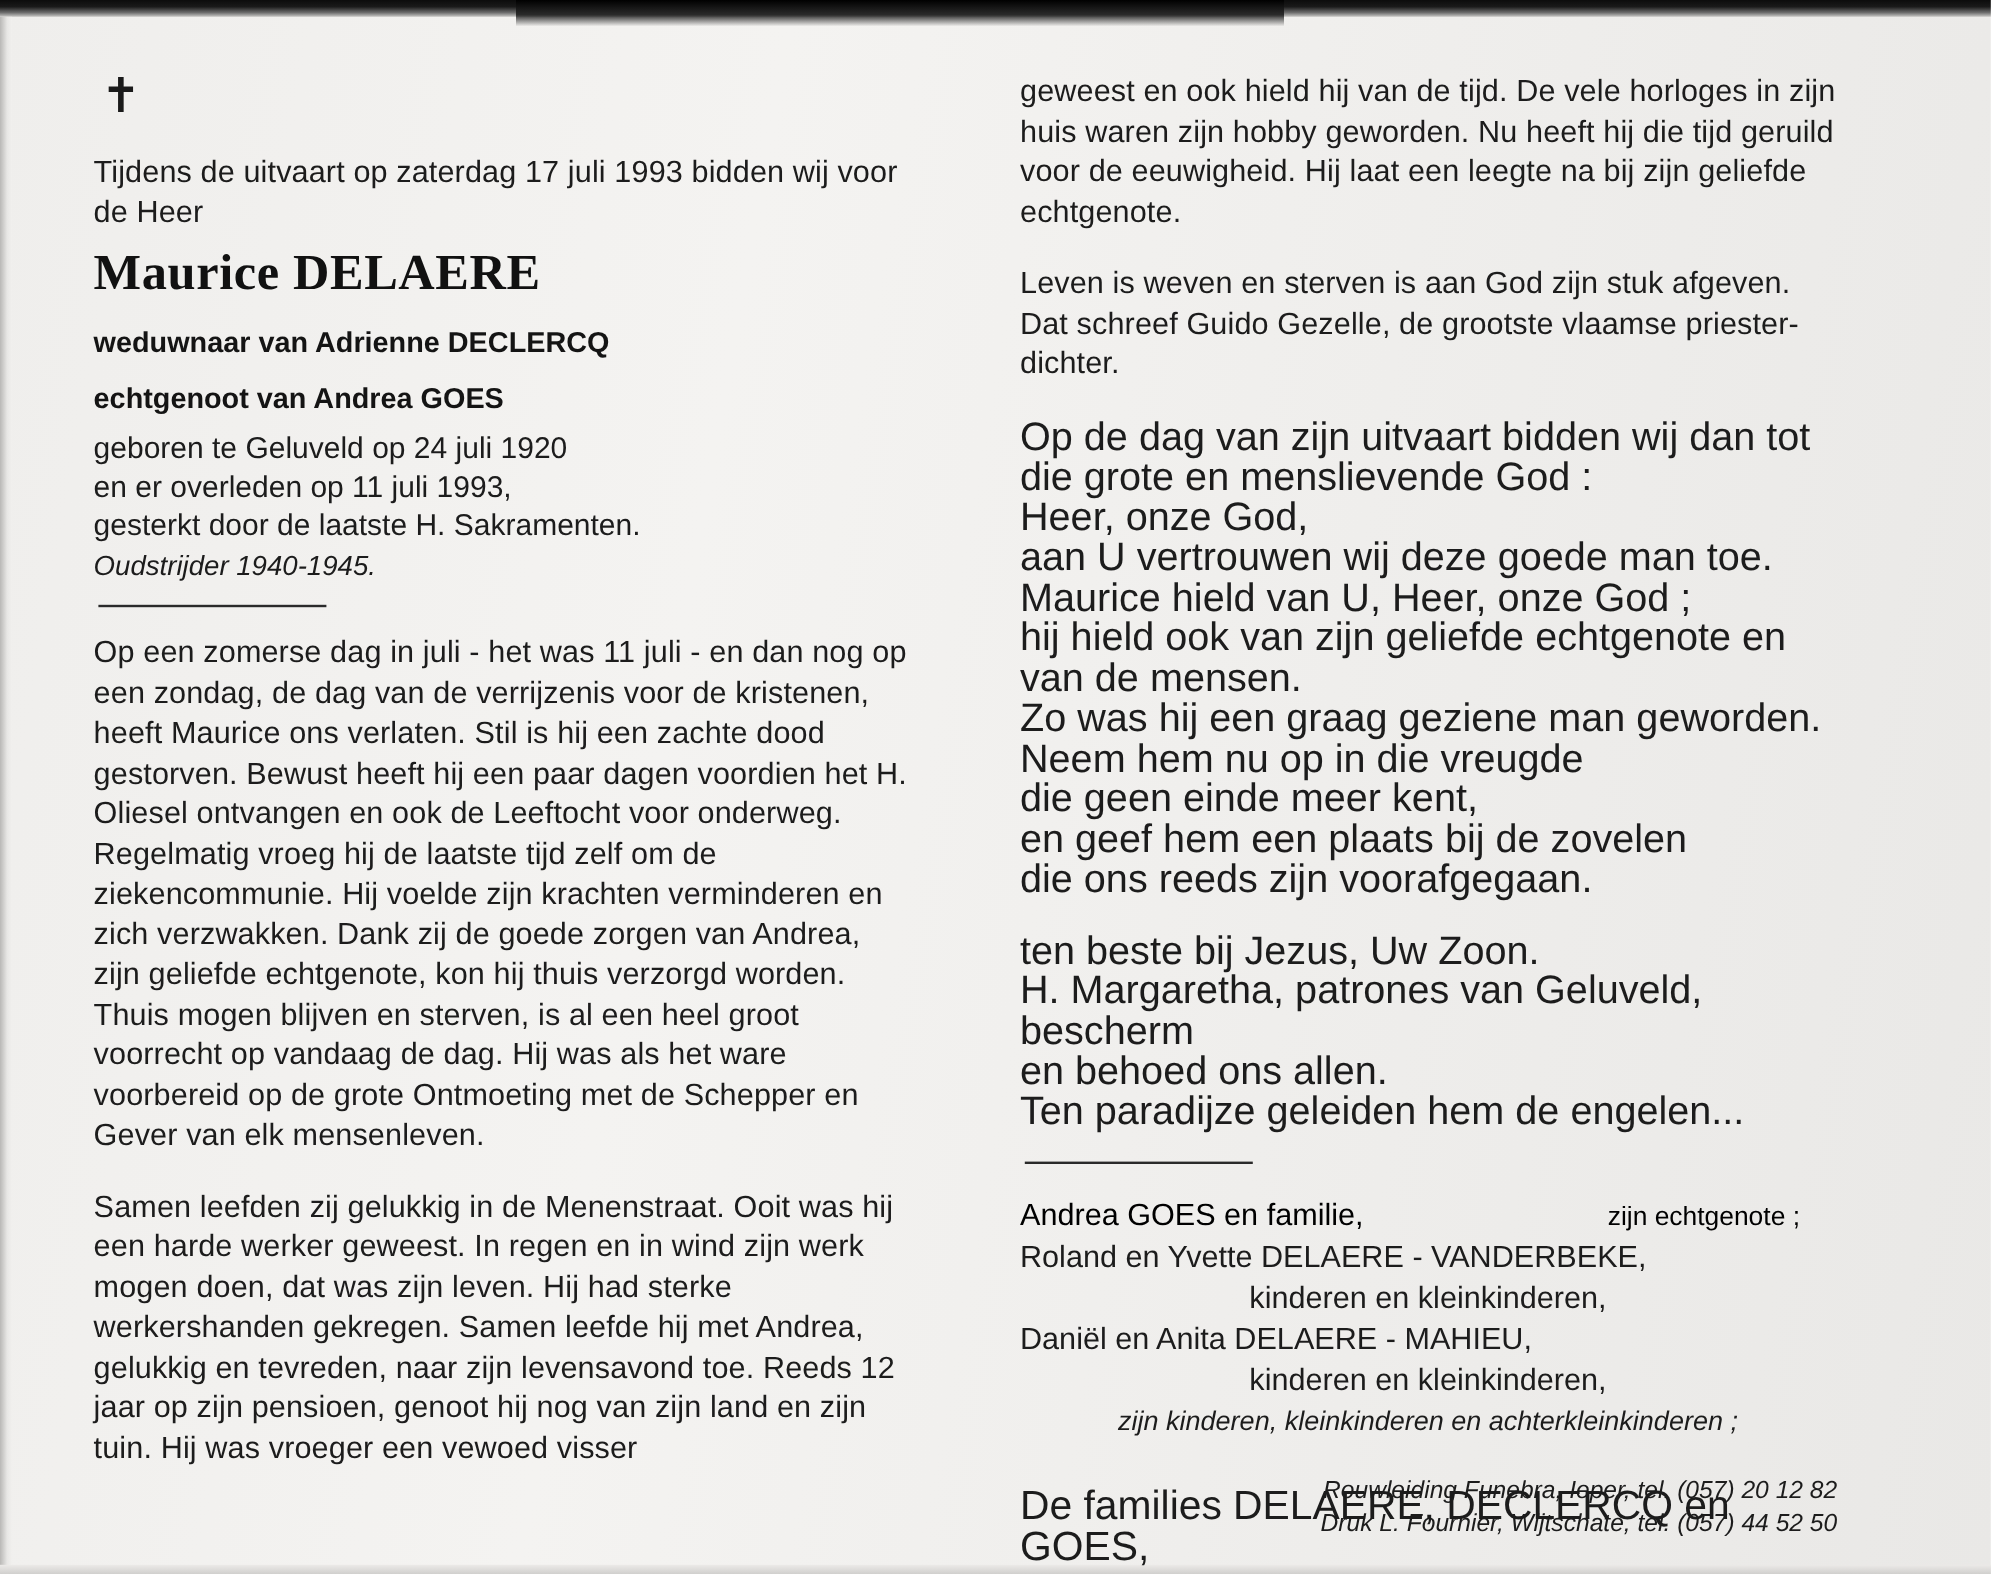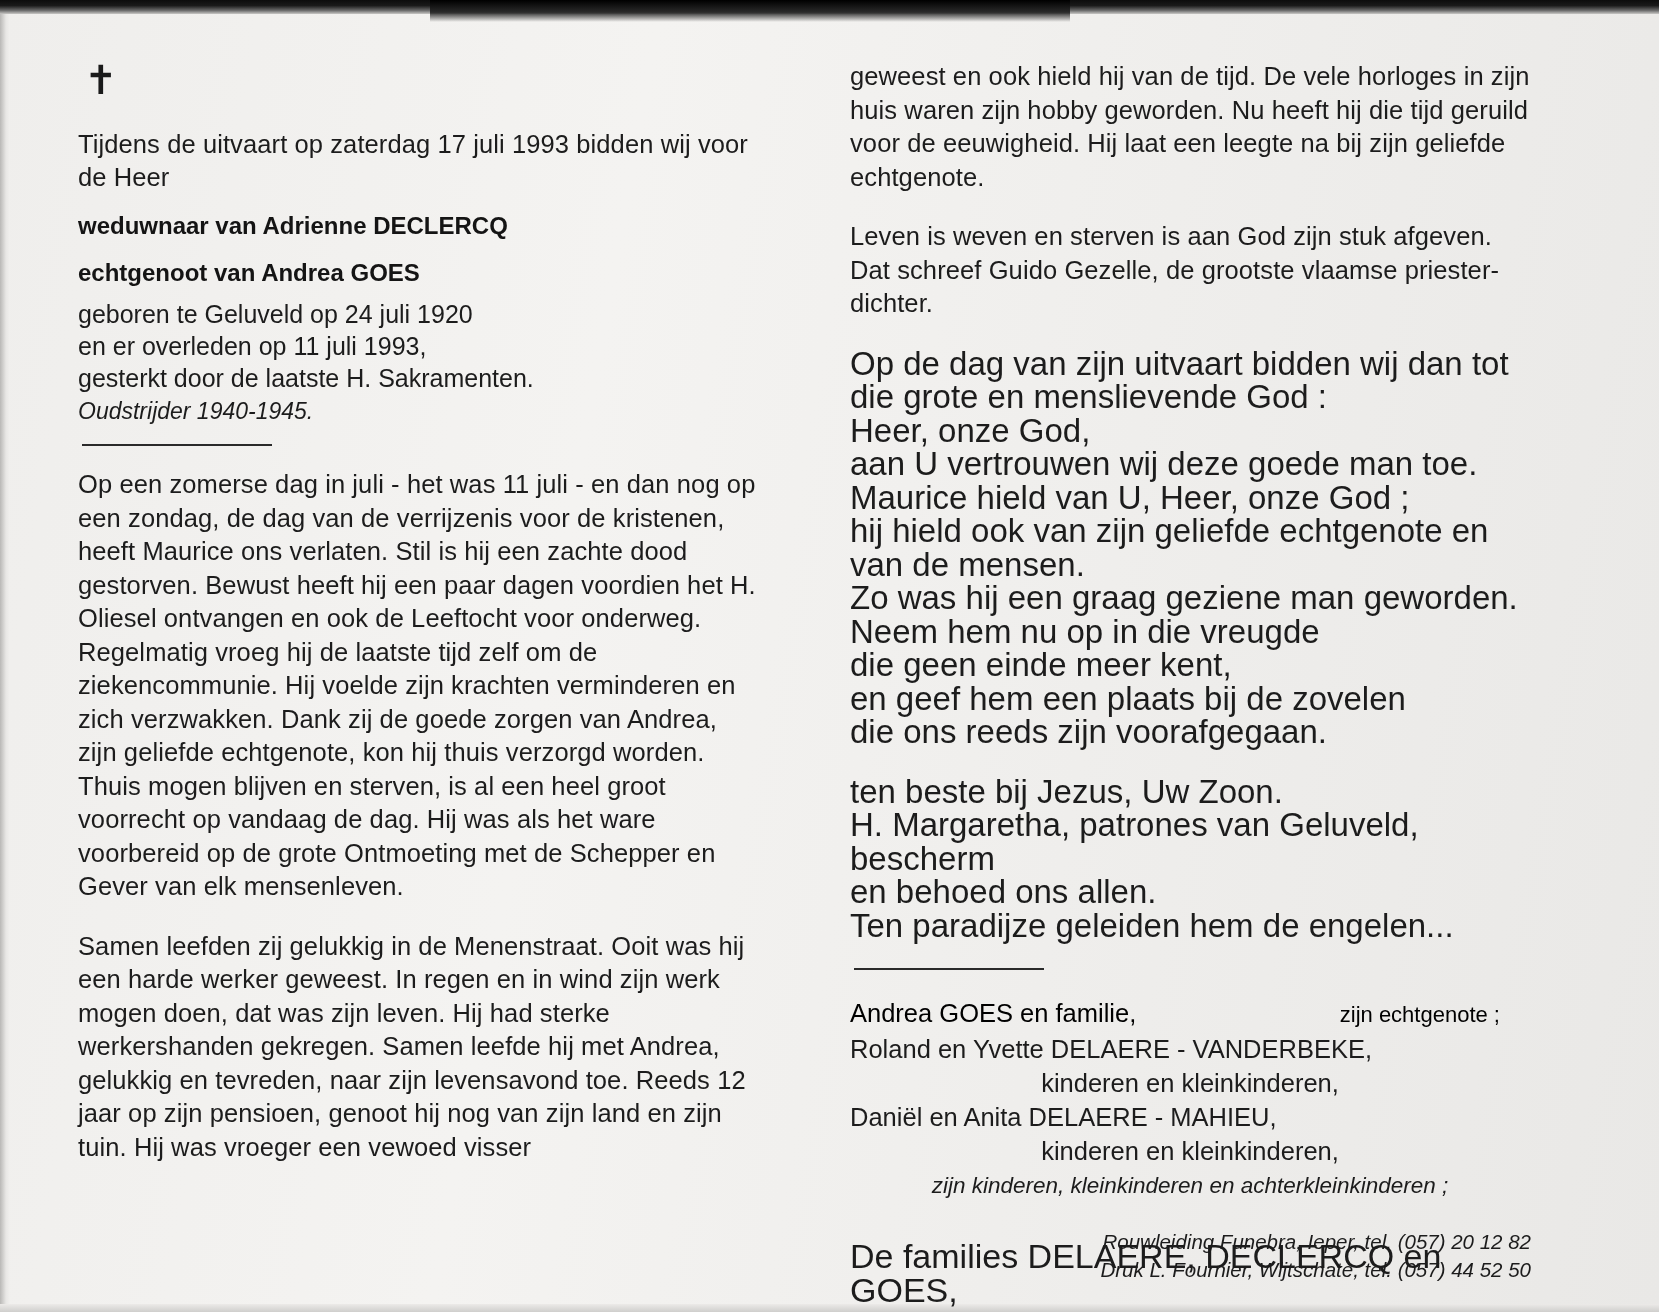--- a/index.html
+++ b/index.html
@@ -180,20 +180,21 @@
   <div class="scan-edge-left"></div>
   <div class="scan-edge-bottom"></div>
 
   <div class="columns">
 
     <div class="col col-left">
       <div class="cross">✝</div>
 
       <p class="intro">Tijdens de uitvaart op zaterdag 17 juli 1993 bidden wij voor de Heer</p>
 
+      <p class="deceased-name">Maurice DELAERE</p>
 
       <p class="relation">weduwnaar van Adrienne DECLERCQ</p>
       <p class="relation">echtgenoot van Andrea GOES</p>
 
       <div class="birth-block">
         <p>geboren te Geluveld op 24 juli 1920</p>
         <p>en er overleden op 11 juli 1993,</p>
         <p>gesterkt door de laatste H. Sakramenten.</p>
       </div>
       <p class="veteran">Oudstrijder 1940-1945.</p>

